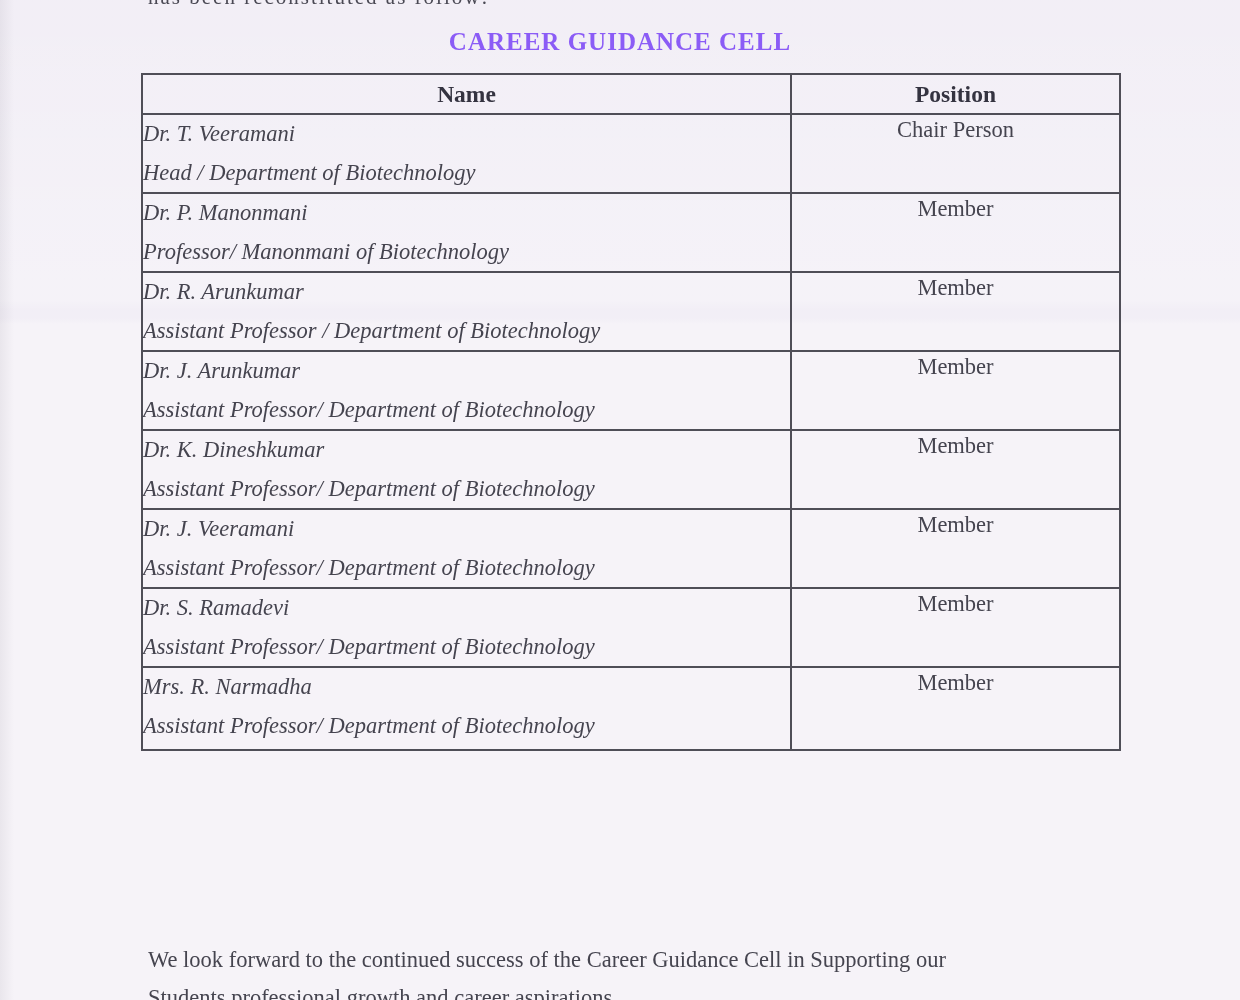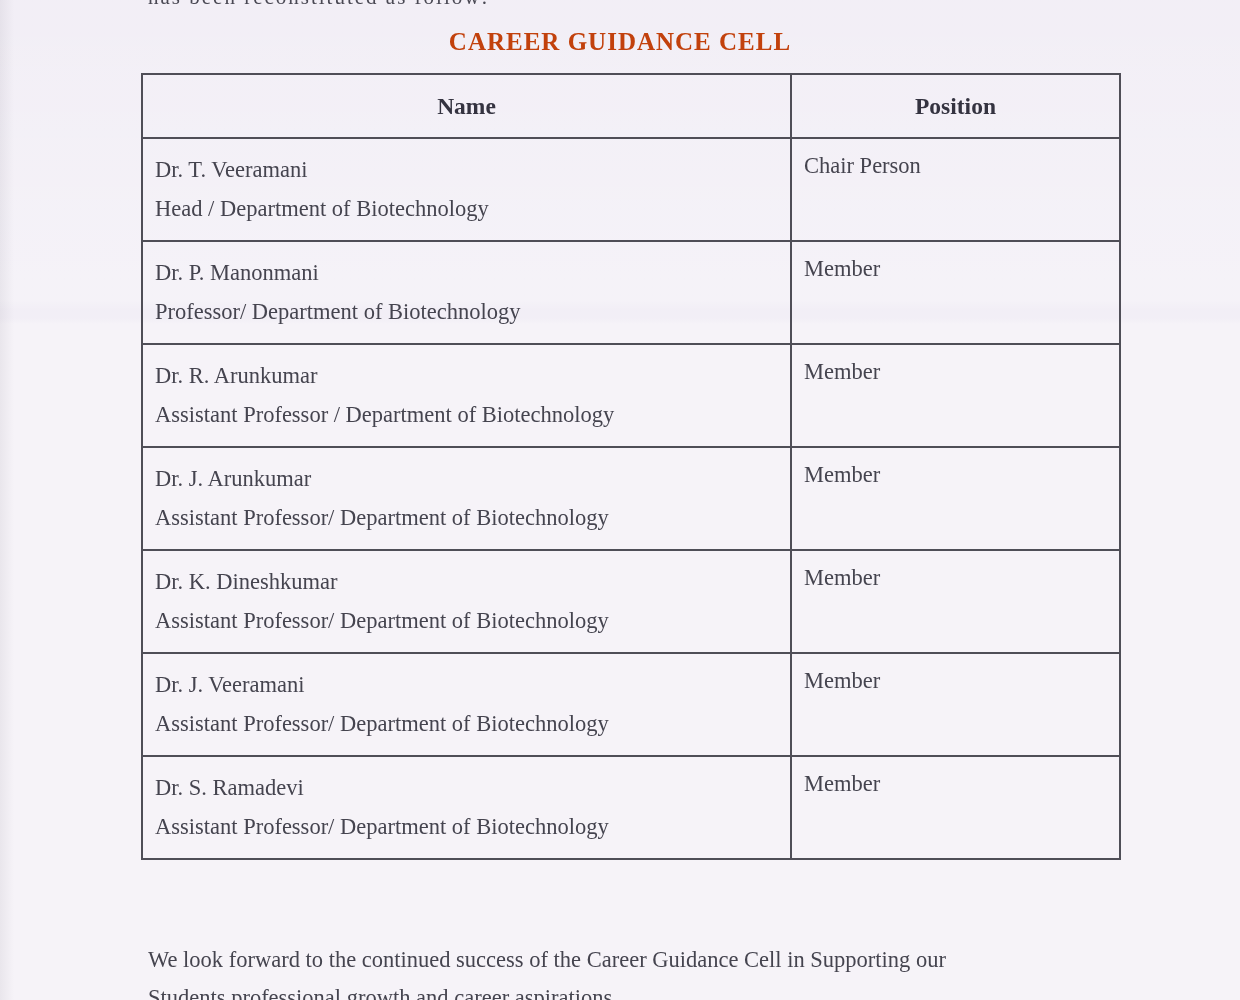--- a/index.html
+++ b/index.html
@@ -38,55 +38,56 @@
   }
   .doc-title {
     position: absolute;
     top: 28px;
     left: 0;
     width: 1240px;
     text-align: center;
     font-size: 25px;
     font-weight: bold;
     letter-spacing: 1px;
-    color: #c2410c;
+    color: #8b5cf6;
   }
   table.cgc {
     position: absolute;
     left: 141px;
     top: 73px;
     width: 978px;
     border-collapse: collapse;
     table-layout: fixed;
     font-size: 22.5px;
     color: #45444f;
   }
   table.cgc col.c-name { width: 649px; }
   table.cgc col.c-pos  { width: 329px; }
   table.cgc th, table.cgc td {
     border: 2px solid #4f4e57;
     vertical-align: top;
-    padding: 12px;
+    padding: 0;
   }
   table.cgc thead th {
     height: 38px;
     text-align: center;
     vertical-align: middle;
     font-size: 23.5px;
     font-weight: bold;
     color: #343340;
   }
   table.cgc tbody tr { height: 78px; }
   table.cgc tbody tr:last-child { height: 83px; }
   td.name-cell {
     padding: 6px 6px 0 10px;
     line-height: 38.5px;
+    font-style: italic;
   }
   td.pos-cell {
-    text-align: left;
+    text-align: center;
     padding-top: 7px;
     line-height: 30px;
     margin-top: 48px;
   }
   .footer-para {
     position: absolute;
     left: 148px;
     top: 941px;
     width: 960px;
     font-size: 22.5px;
@@ -118,21 +119,21 @@
     <tr>
       <td class="name-cell">
           <div>Dr. T. Veeramani</div>
           <div>Head / Department of Biotechnology</div>
         </td>
       <td class="pos-cell">Chair Person</td>
     </tr>
     <tr>
       <td class="name-cell">
           <div>Dr. P. Manonmani</div>
-          <div>Professor/ Department of Biotechnology</div>
+          <div>Professor/ Manonmani of Biotechnology</div>
         </td>
       <td class="pos-cell">Member</td>
     </tr>
     <tr>
       <td class="name-cell">
           <div>Dr. R. Arunkumar</div>
           <div>Assistant Professor / Department of Biotechnology</div>
         </td>
       <td class="pos-cell">Member</td>
     </tr>
@@ -157,19 +158,26 @@
         </td>
       <td class="pos-cell">Member</td>
     </tr>
     <tr>
       <td class="name-cell">
           <div>Dr. S. Ramadevi</div>
           <div>Assistant Professor/ Department of Biotechnology</div>
         </td>
       <td class="pos-cell">Member</td>
     </tr>
+    <tr>
+      <td class="name-cell">
+          <div>Mrs. R. Narmadha</div>
+          <div>Assistant Professor/ Department of Biotechnology</div>
+        </td>
+      <td class="pos-cell">Member</td>
+    </tr>
   </tbody>
 </table>
 
 <div class="footer-para">
   <div>We look forward to the continued success of the Career Guidance Cell in Supporting our</div>
   <div>Students professional growth and career aspirations.</div>
 </div>
 
 </body></html>

